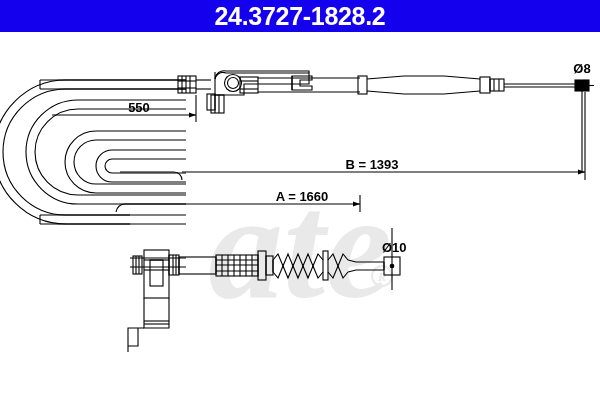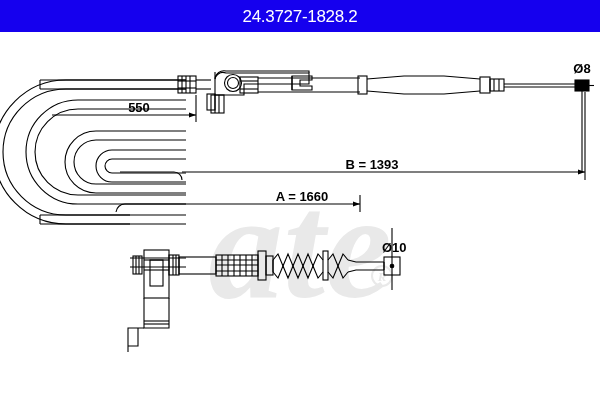--- a/index.html
+++ b/index.html
@@ -26,22 +26,22 @@
     width: 600px;
     height: 32px;
     background: #1500ee;
     display: flex;
     align-items: center;
     justify-content: center;
     gap: 26px;
   }
   #header-bar .htxt {
     color: #ffffff;
-    font-size: 17px;
-    font-weight: normal;
+    font-size: 25px;
+    font-weight: bold;
     letter-spacing: -0.3px;
     line-height: 1;
     white-space: nowrap;
   }
   #drawing {
     position: absolute;
     left: 0;
     top: 32px;
     width: 600px;
     height: 368px;

